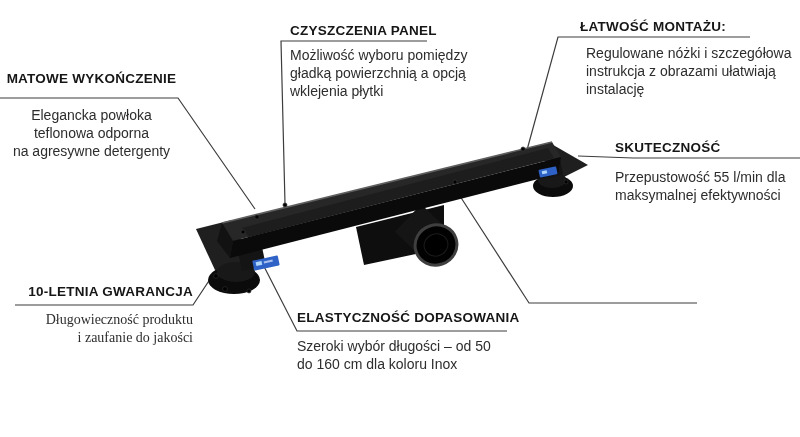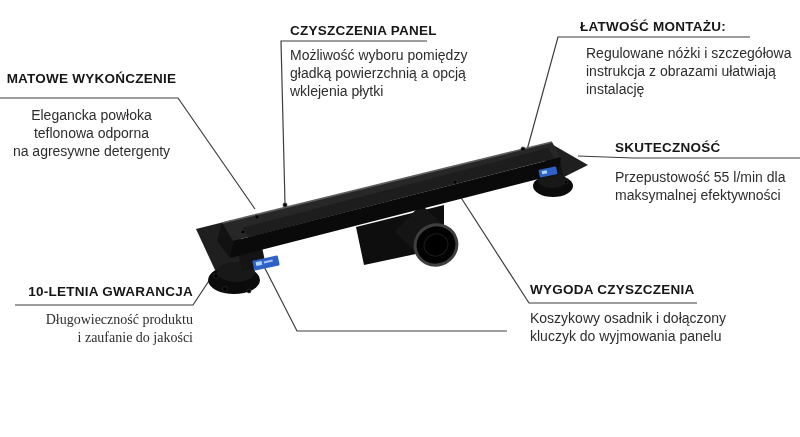--- a/index.html
+++ b/index.html
@@ -120,20 +120,20 @@
     <div class="cb">Przepustowość 55 l/min dla
 maksymalnej efektywności</div>
   </div>
 
   <div class="callout c5">
     <div class="ct">10-LETNIA GWARANCJA</div>
     <div class="cb">Długowieczność produktu
 i zaufanie do jakości</div>
   </div>
 
+  <div class="callout c6">
+    <div class="ct">ELASTYCZNOŚĆ DOPASOWANIA</div>
+    <div class="cb">Szeroki wybór długości – od 50
+do 160 cm dla koloru Inox</div>
+  </div>
 
-  <div class="callout c7">
-    <div class="ct">WYGODA CZYSZCZENIA</div>
-    <div class="cb">Koszykowy osadnik i dołączony
-kluczyk do wyjmowania panelu</div>
-  </div>
 
 </div>
 
 </body></html>

